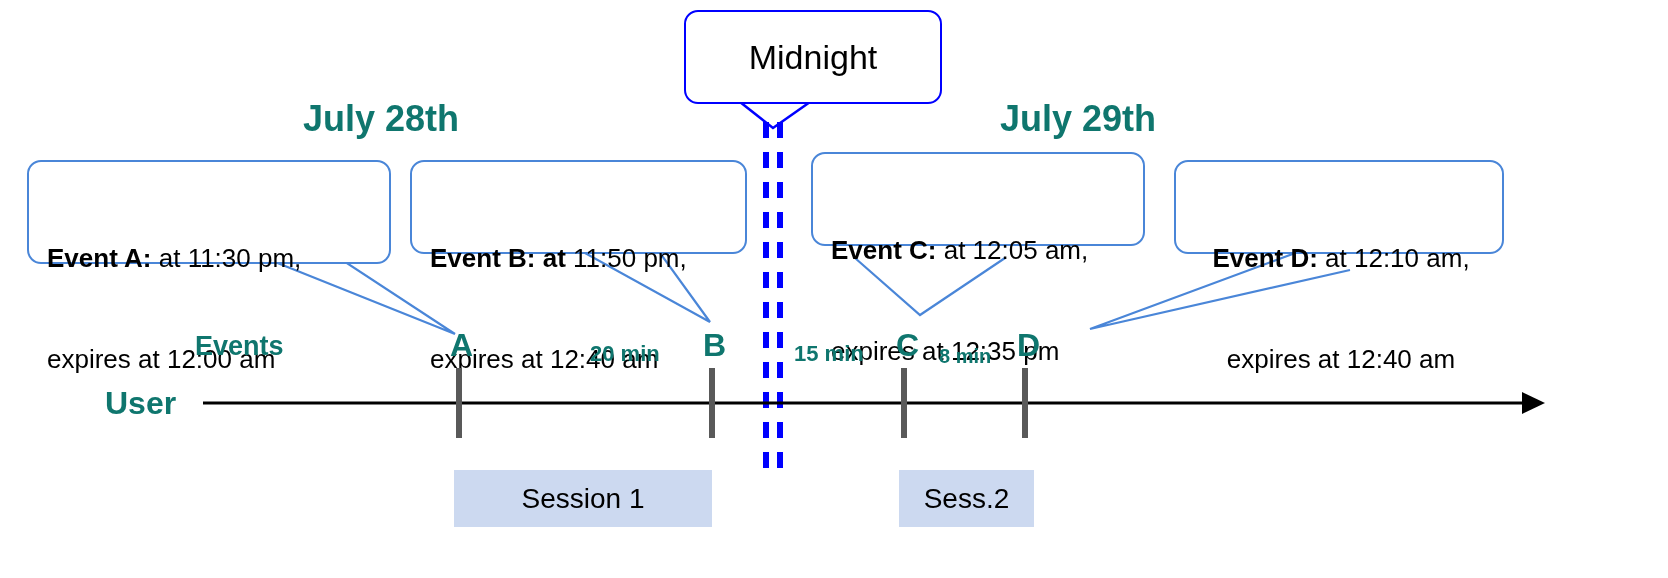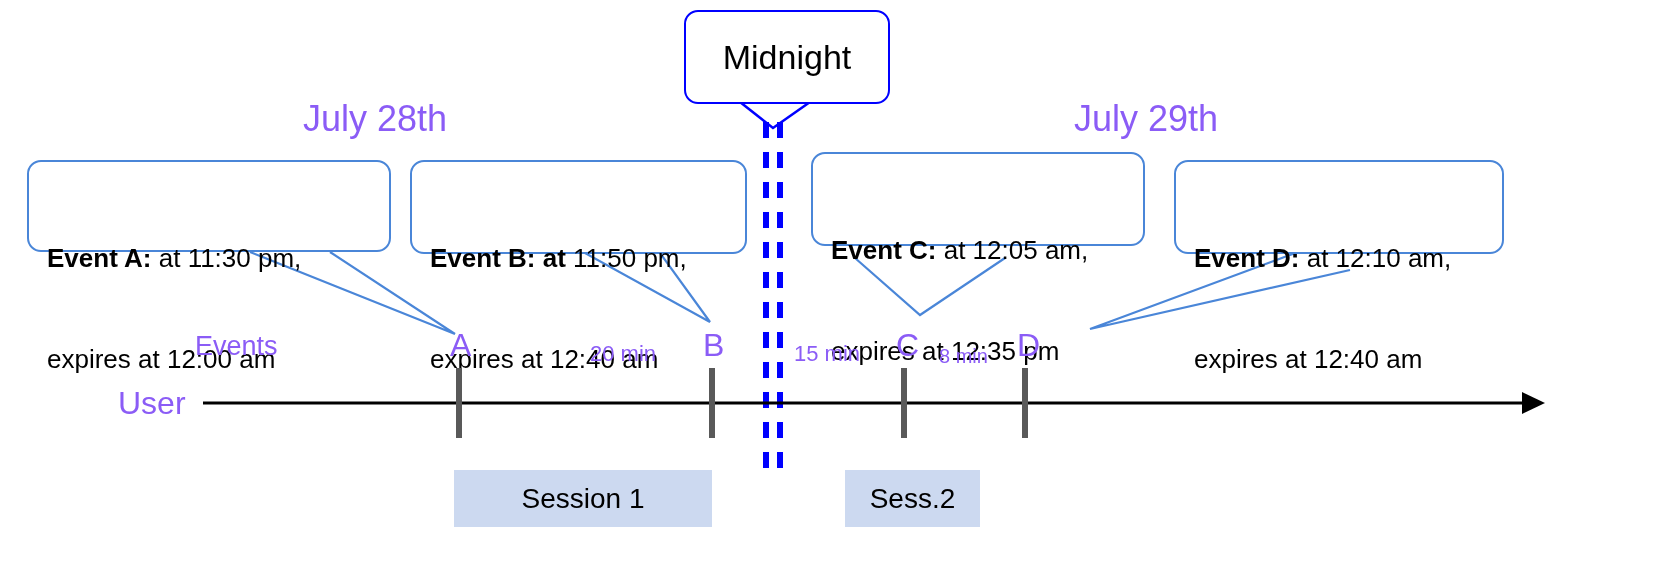--- a/index.html
+++ b/index.html
@@ -49,22 +49,23 @@
     font-size: 34px;
     line-height: 1.2;
     display: flex;
     align-items: center;
     justify-content: center;
   }
 
   
   .lbl {
     position: absolute;
-    color: #8b5cf6;
+    color: #0f766e;
     white-space: nowrap;
+    font-weight: bold;
   }
   .date-lbl   { font-size: 36px; }
   .row-lbl    { font-size: 32px; }
   .events-lbl { font-size: 27px; }
   .evt-mark   { font-size: 32px; }
   .gap-lbl    { font-size: 22px; }
   .gap-lbl-sm { font-size: 20px; }
 
   
   .tick {
@@ -102,75 +103,75 @@
 
     <polyline points="740,102 773,128 810,102" fill="none" stroke="#0000ff" stroke-width="2.6"></polyline>
 
     <line x1="766" y1="122" x2="766" y2="480" stroke="#0000ff" stroke-width="6" stroke-dasharray="16 14"></line>
     <line x1="780" y1="122" x2="780" y2="480" stroke="#0000ff" stroke-width="6" stroke-dasharray="16 14"></line>
 
     <line x1="203" y1="403" x2="1522" y2="403" stroke="#000000" stroke-width="3.2"></line>
     <polygon points="1522,392 1545,403 1522,414" fill="#000000"></polygon>
   </svg>
 
-  <div class="callout-midnight" style="left:684px; top:10px; width:206px; height:94px;">
+  <div class="callout-midnight" style="left:684px; top:10px; width:258px; height:94px;">
     <span>Midnight</span>
   </div>
 
   <div class="lbl date-lbl" style="left:303px; top:98px;">July 28th</div>
 
-  <div class="lbl date-lbl" style="left:1074px; top:98px;">July 29th</div>
+  <div class="lbl date-lbl" style="left:1000px; top:98px;">July 29th</div>
 
-  <div class="callout" style="left:27px; top:160px; width:364px; height:92px;">
+  <div class="callout" style="left:27px; top:160px; width:364px; height:104px;">
     <span>
       <b>Event A:</b><span> at 11:30 pm,</span>
     </span><br>
     <span>expires at 12:00 am</span>
   </div>
 
   <div class="callout" style="left:410px; top:160px; width:337px; height:94px;">
     <span>
       <b>Event B: at</b><span> 11:50 pm,</span>
     </span><br>
     <span>expires at 12:40 am</span>
   </div>
 
   <div class="callout" style="left:811px; top:152px; width:334px; height:94px;">
     <span>
       <b>Event C:</b><span> at 12:05 am,</span>
     </span><br>
     <span>expires at 12:35 pm</span>
   </div>
 
-  <div class="callout" style="left:1174px; top:160px; width:330px; height:94px;">
+  <div class="callout" style="left:1174px; top:160px; width:330px; height:94px;text-align:center;">
     <span>
       <b>Event D:</b><span>  at 12:10 am,</span>
     </span><br>
     <span>expires at 12:40 am</span>
   </div>
 
   <div class="lbl events-lbl" style="left:162px; top:331px;margin-left:33px;">Events</div>
 
-  <div class="lbl row-lbl" style="left:118px; top:385px;">User</div>
+  <div class="lbl row-lbl" style="left:105px; top:385px;">User</div>
 
   <div class="lbl evt-mark" style="left:450px; top:327px;">A</div>
   <div class="lbl evt-mark" style="left:703px; top:327px;">B</div>
   <div class="lbl evt-mark" style="left:896px; top:327px;">C</div>
   <div class="lbl evt-mark" style="left:1017px; top:327px;">D</div>
 
   <div class="tick" style="left:456px; top:368px; height:70px;"></div>
   <div class="tick" style="left:709px; top:368px; height:70px;"></div>
   <div class="tick" style="left:901px; top:368px; height:70px;"></div>
   <div class="tick" style="left:1022px; top:368px; height:70px;"></div>
 
   <div class="lbl gap-lbl" style="left:590px; top:341px;">20 min</div>
   <div class="lbl gap-lbl" style="left:794px; top:341px;">15 min</div>
   <div class="lbl gap-lbl-sm" style="left:939px; top:345px;">8 min</div>
 
   <div class="session" style="left:454px; top:470px; width:258px; height:57px;">
     <span>Session 1</span>
   </div>
 
-  <div class="session" style="left:845px; top:470px; width:135px; height:57px;">
+  <div class="session" style="left:899px; top:470px; width:135px; height:57px;">
     <span>Sess.2</span>
   </div>
 
 </div>
 
 </body></html>

